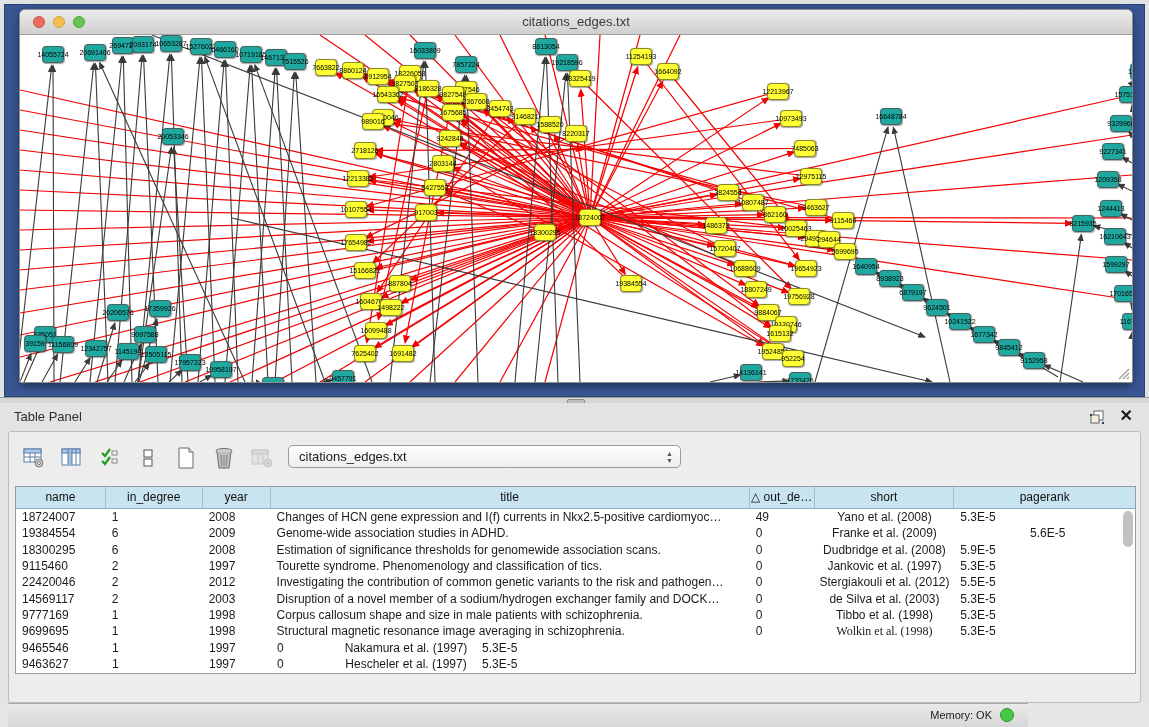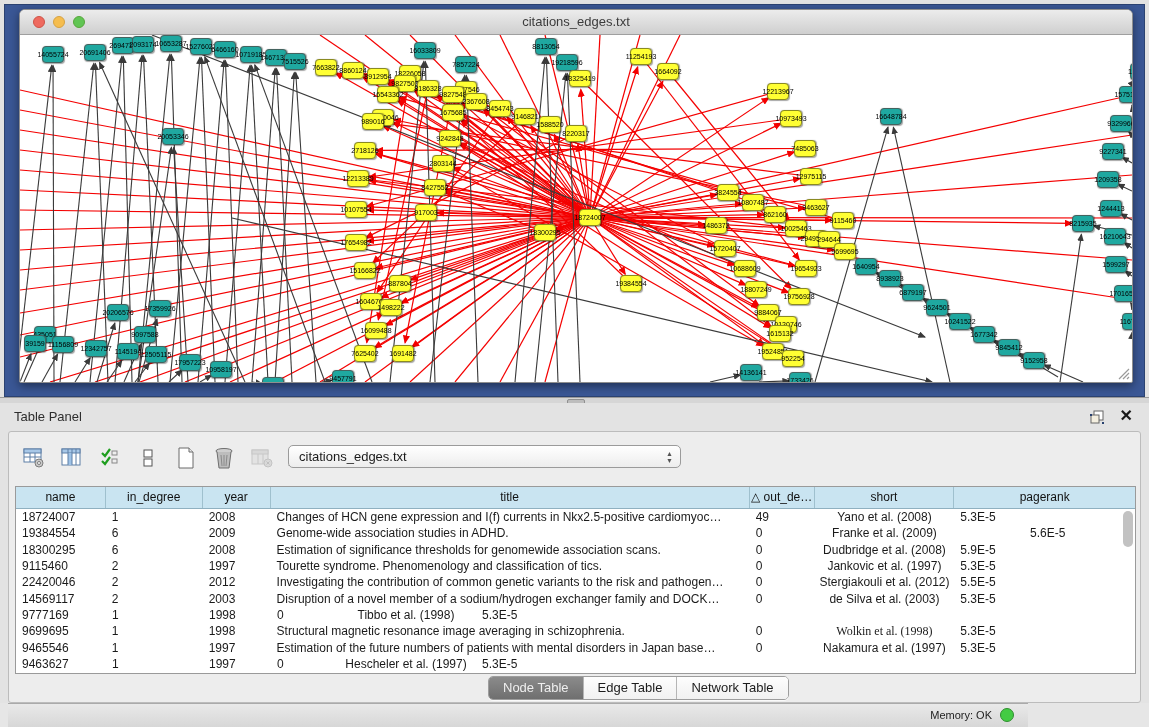--- a/index.html
+++ b/index.html
@@ -775,57 +775,52 @@
             <div class="tcell" style="width: 68px;">2003</div>
             <div class="tcell" style="width: 480px;">Disruption of a novel member of a sodium/hydrogen exchanger family and DOCK…</div>
             <div class="tcell" style="width: 65px;">0</div>
             <div class="tcell center" style="width: 140px;">de Silva et al. (2003)</div>
             <div class="tcell" style="width: 181px;">5.3E-5</div>
           </div>
           <div class="trow">
             <div class="tcell" style="width: 90px;">9777169</div>
             <div class="tcell" style="width: 97px;">1</div>
             <div class="tcell" style="width: 68px;">1998</div>
+            <div class="tcell" style="width: 480px;">Corpus callosum shape and size in male patients with schizophrenia.</div>
             <div class="tcell" style="width: 65px;">0</div>
             <div class="tcell center" style="width: 140px;">Tibbo et al. (1998)</div>
             <div class="tcell" style="width: 181px;">5.3E-5</div>
           </div>
           <div class="trow">
             <div class="tcell" style="width: 90px;">9699695</div>
             <div class="tcell" style="width: 97px;">1</div>
             <div class="tcell" style="width: 68px;">1998</div>
             <div class="tcell" style="width: 480px;">Structural magnetic resonance image averaging in schizophrenia.</div>
             <div class="tcell" style="width: 65px;">0</div>
             <div class="tcell center" style="width: 140px; font-family: Liberation Serif, serif;">Wolkin et al. (1998)</div>
             <div class="tcell" style="width: 181px;">5.3E-5</div>
           </div>
           <div class="trow">
             <div class="tcell" style="width: 90px;">9465546</div>
             <div class="tcell" style="width: 97px;">1</div>
             <div class="tcell" style="width: 68px;">1997</div>
-            <div class="tcell" style="width: 480px;">Estimation of the future numbers of patients with mental disorders in Japan base…</div>
             <div class="tcell" style="width: 65px;">0</div>
             <div class="tcell center" style="width: 140px;">Nakamura et al. (1997)</div>
             <div class="tcell" style="width: 181px;">5.3E-5</div>
           </div>
           <div class="trow">
             <div class="tcell" style="width: 90px;">9463627</div>
             <div class="tcell" style="width: 97px;">1</div>
             <div class="tcell" style="width: 68px;">1997</div>
             <div class="tcell" style="width: 65px;">0</div>
             <div class="tcell center" style="width: 140px;">Hescheler et al. (1997)</div>
             <div class="tcell" style="width: 181px;">5.3E-5</div>
           </div>
         </div>
       <div id="vscroll"></div>
     </div>
-    <div id="tabs">
-        <div class="tab sel">Node Table</div>
-        <div class="tab">Edge Table</div>
-        <div class="tab">Network Table</div>
-      </div>
   </div>
 </div>
 
 <div id="statusbar">
   <span id="mem-label">Memory: OK</span>
   <span id="mem-dot"></span>
 </div>
 
 </body></html>

